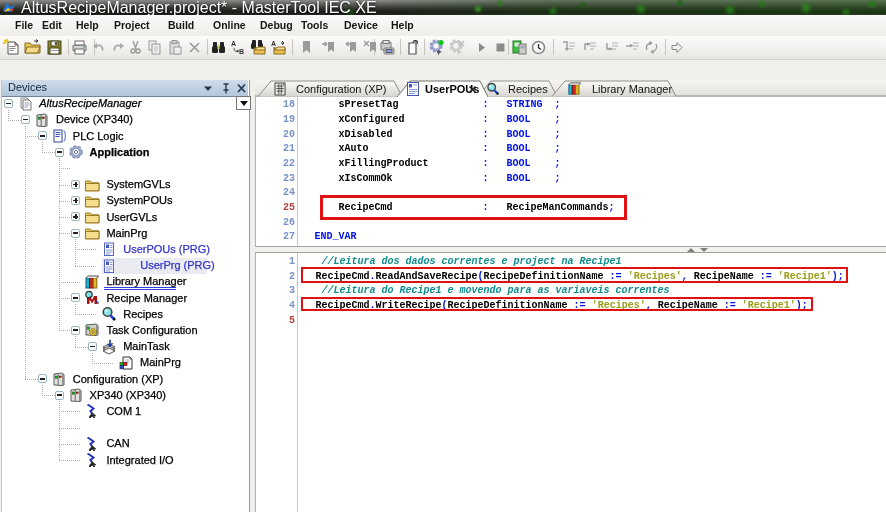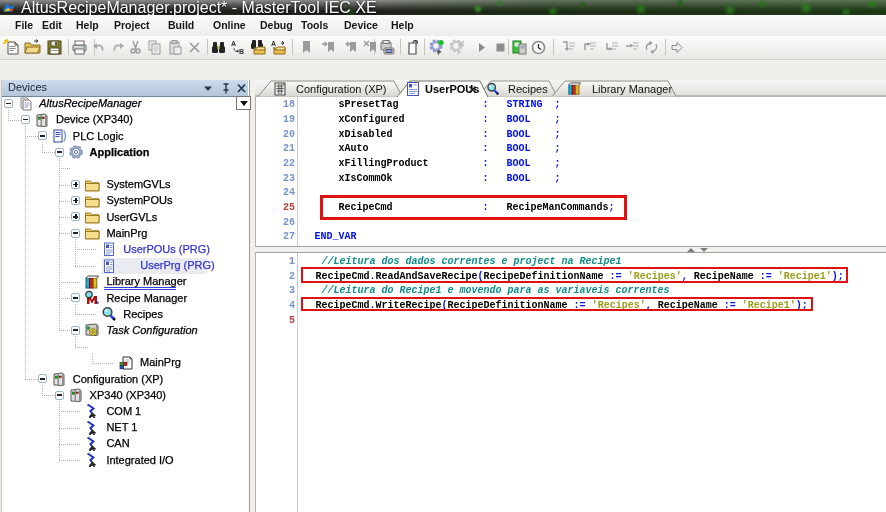--- a/index.html
+++ b/index.html
@@ -436,21 +436,33 @@
 <div class="expb" style="left:69.4px;top:3.6px">
         <i></i>
       </div>
 <svg class="ticon" style="left:82.4px;top:0.1px" width="16" height="16" viewBox="0 0 16 16">
         <path d="M2 3 L12 2 L14 3.5 L14 13 L12 13.5 L2 13 Z" fill="#cfcfcb" stroke="#333" stroke-width="0.8"></path>
         <path d="M12 2 L14 3.5 L14 13 L12 13.5 Z" fill="#8f8f8b"></path>
         <rect x="3.5" y="5" width="2.2" height="2.2" fill="#11bb11" stroke="#044a04" stroke-width="0.5"></rect>
         <circle cx="9" cy="10" r="3.4" fill="#ddc23a" stroke="#72600e" stroke-width="1" stroke-dasharray="1.6 1.1"></circle>
         <circle cx="9" cy="10" r="1.2" fill="#f6eebb" stroke="#72600e" stroke-width="0.8"></circle>
       </svg>
-<span class="trl" style="left:102.4px;color:#000;padding-left:2px;padding-right:3px;font-style:italic;">Task Configuration</span>
+<span class="trl" style="left:102.4px;color:#000;padding-left:2px;padding-right:3px;">Task Configuration</span>
+</div>
+<div class="treerow" style="top:258.5px">
+<div class="expb" style="left:86.2px;top:3.6px">
+        <i></i>
+      </div>
+<svg class="ticon" style="left:99.2px;top:0.1px" width="16" height="16" viewBox="0 0 16 16">
+        <path d="M2 8 L8 5 L14 8 L8 11 Z" fill="#f4f4f2" stroke="#555"></path>
+        <path d="M2 10 L8 7 L14 10 L8 13 Z" fill="#e4e4e0" stroke="#555"></path>
+        <path d="M2 12 L8 9 L14 12 L8 15 Z" fill="#f8f8f6" stroke="#555"></path>
+        <path d="M8.5 1 L8.5 5.5 L6.2 5 L9 8 L11.8 4.4 L9.6 4.8 L9.6 1 Z" fill="#2244bb" stroke="#112266" stroke-width="0.5"></path>
+      </svg>
+<span class="trl" style="left:119.2px;color:#000;padding-left:2px;padding-right:3px;">MainTask</span>
 </div>
 <div class="treerow" style="top:274.7px">
 <svg class="ticon" style="left:116.0px;top:0.1px" width="16" height="16" viewBox="0 0 16 16">
         <path d="M5 2 H12 L14 4 V14 H5 Z" fill="#fff" stroke="#333"></path>
         <path d="M12 2 L14 4 H12 Z" fill="#bbb" stroke="#333" stroke-width="0.6"></path>
         <path d="M6.5 5 h5 M6.5 7 h5" stroke="#99a" stroke-width="0.8"></path>
         <rect x="2" y="7.5" width="3.4" height="3" fill="#2aaa2a" stroke="#115511" stroke-width="0.7"></rect>
         <rect x="5.6" y="7.5" width="3.4" height="3" fill="#cc2222" stroke="#661111" stroke-width="0.7"></rect>
         <rect x="2" y="10.8" width="3.4" height="3" fill="#2255cc" stroke="#112266" stroke-width="0.7"></rect>
       </svg>
@@ -482,28 +494,20 @@
       </svg>
 <span class="trl" style="left:85.6px;color:#000;padding-left:2px;padding-right:3px;">XP340 (XP340)</span>
 </div>
 <div class="treerow" style="top:323.3px">
 <svg class="ticon" style="left:82.4px;top:0.1px" width="16" height="16" viewBox="0 0 16 16">
         <path d="M3.5 1.5 L6 3 L9.5 5.5 L6.5 8 L8 10.5" stroke="#2233bb" stroke-width="2" fill="none"></path>
         <path d="M8.5 10 L11.5 13 L5.5 13.5 Z" fill="#333" stroke="#111"></path>
         <path d="M5 14.5 h2 M9 14.5 h2" stroke="#333" stroke-width="1"></path>
       </svg>
 <span class="trl" style="left:102.4px;color:#000;padding-left:2px;padding-right:3px;">COM 1</span>
-</div>
-<div class="treerow" style="top:339.5px">
-<svg class="ticon" style="left:82.4px;top:0.1px" width="16" height="16" viewBox="0 0 16 16">
-        <path d="M3.5 1.5 L6 3 L9.5 5.5 L6.5 8 L8 10.5" stroke="#2233bb" stroke-width="2" fill="none"></path>
-        <path d="M8.5 10 L11.5 13 L5.5 13.5 Z" fill="#333" stroke="#111"></path>
-        <path d="M5 14.5 h2 M9 14.5 h2" stroke="#333" stroke-width="1"></path>
-      </svg>
-<span class="trl" style="left:102.4px;color:#000;padding-left:2px;padding-right:3px;">NET 1</span>
 </div>
 <div class="treerow" style="top:355.7px">
 <svg class="ticon" style="left:82.4px;top:0.1px" width="16" height="16" viewBox="0 0 16 16">
         <path d="M3.5 1.5 L6 3 L9.5 5.5 L6.5 8 L8 10.5" stroke="#2233bb" stroke-width="2" fill="none"></path>
         <path d="M8.5 10 L11.5 13 L5.5 13.5 Z" fill="#333" stroke="#111"></path>
         <path d="M5 14.5 h2 M9 14.5 h2" stroke="#333" stroke-width="1"></path>
       </svg>
 <span class="trl" style="left:102.4px;color:#000;padding-left:2px;padding-right:3px;">CAN</span>
 </div>
 <div class="treerow" style="top:371.9px">

